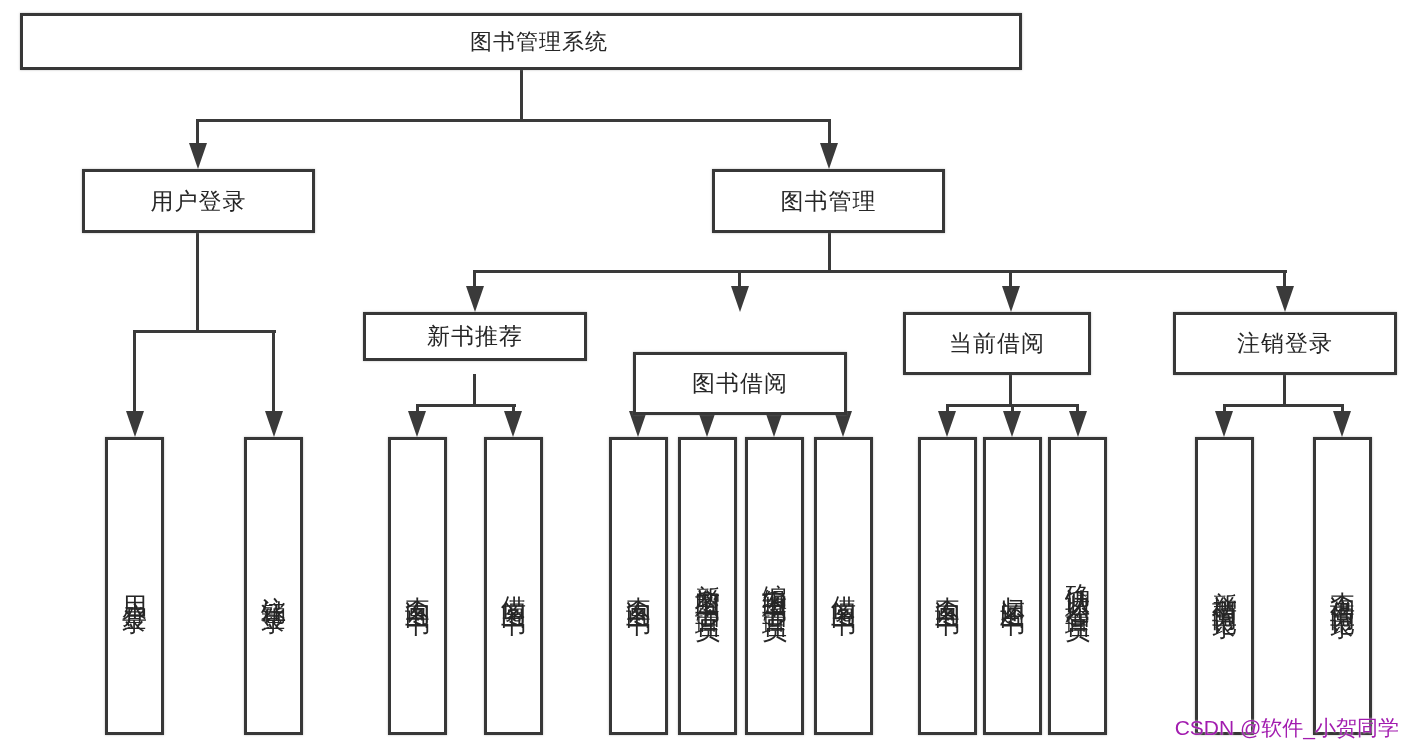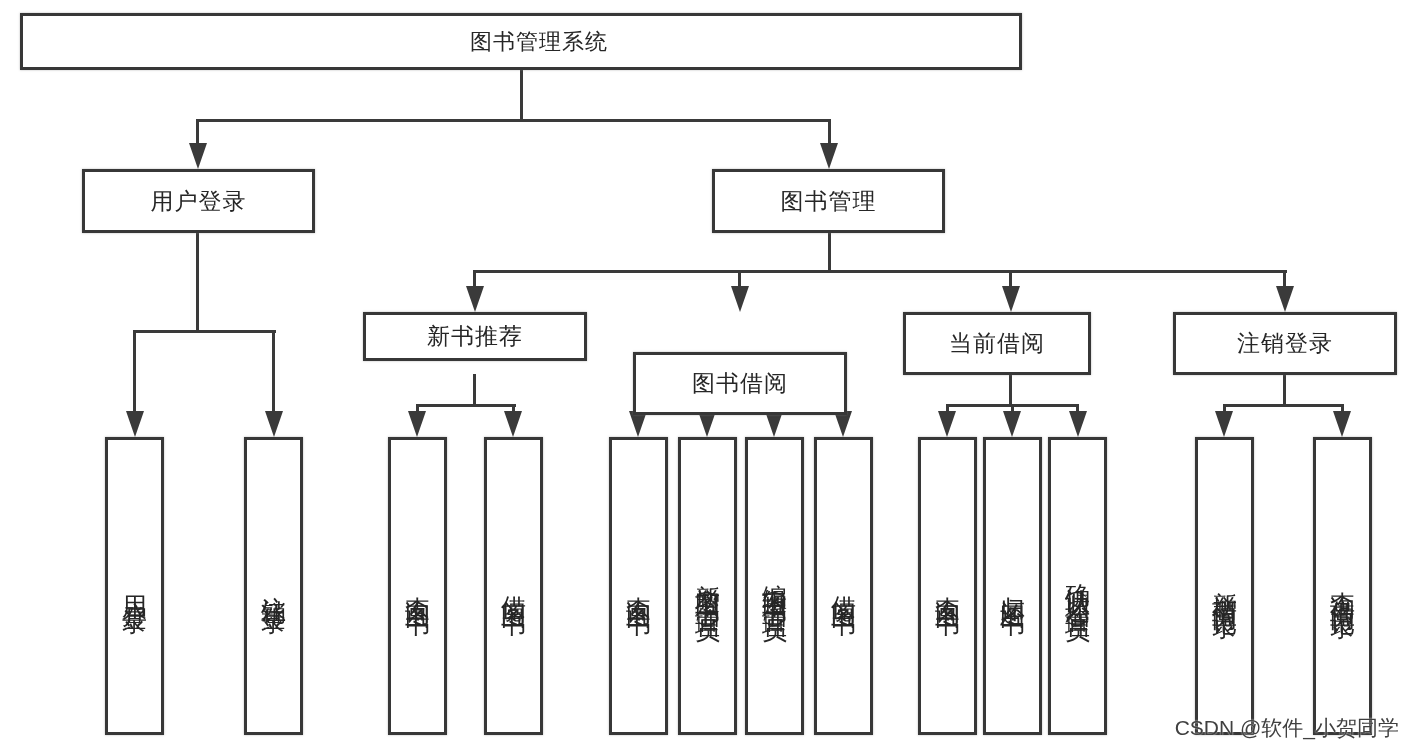--- a/index.html
+++ b/index.html
@@ -19,21 +19,21 @@
     writing-mode:vertical-rl;text-orientation:mixed;
     font-size:25px;letter-spacing:5px;line-height:1;white-space:nowrap;
   }
   .seg{position:absolute;background:#3a3a3a;}
   .arrow{
     position:absolute;width:0;height:0;
     border-left:9px solid transparent;border-right:9px solid transparent;
     border-top:26px solid #3a3a3a;
   }
   #watermark{
-    position:absolute;right:6px;bottom:5px;font-size:21px;color:#404040;
+    position:absolute;right:6px;bottom:5px;font-size:21px;color:#a21caf;
     text-shadow:0 0 2px #ffffff;white-space:nowrap;
   }
 </style>
 </head>
 <body>
 
 <div id="stage">
 
   <div id="connectors">
       <div class="seg" style="left: 520px; top: 69px; width: 3px; height: 53px;"></div>

